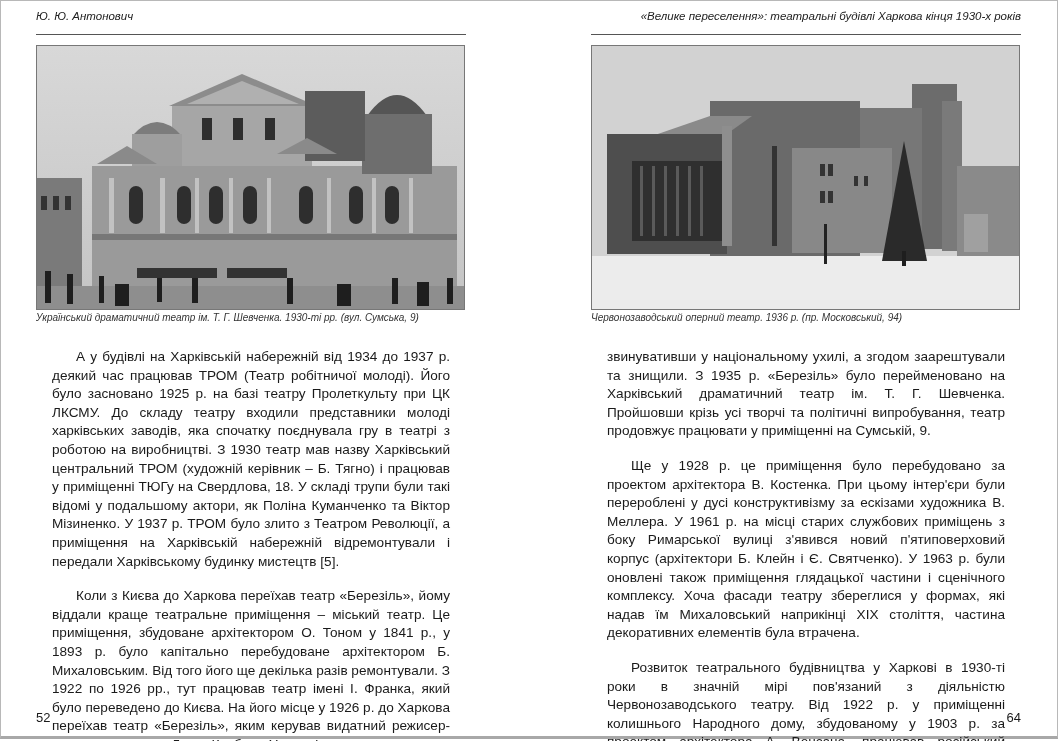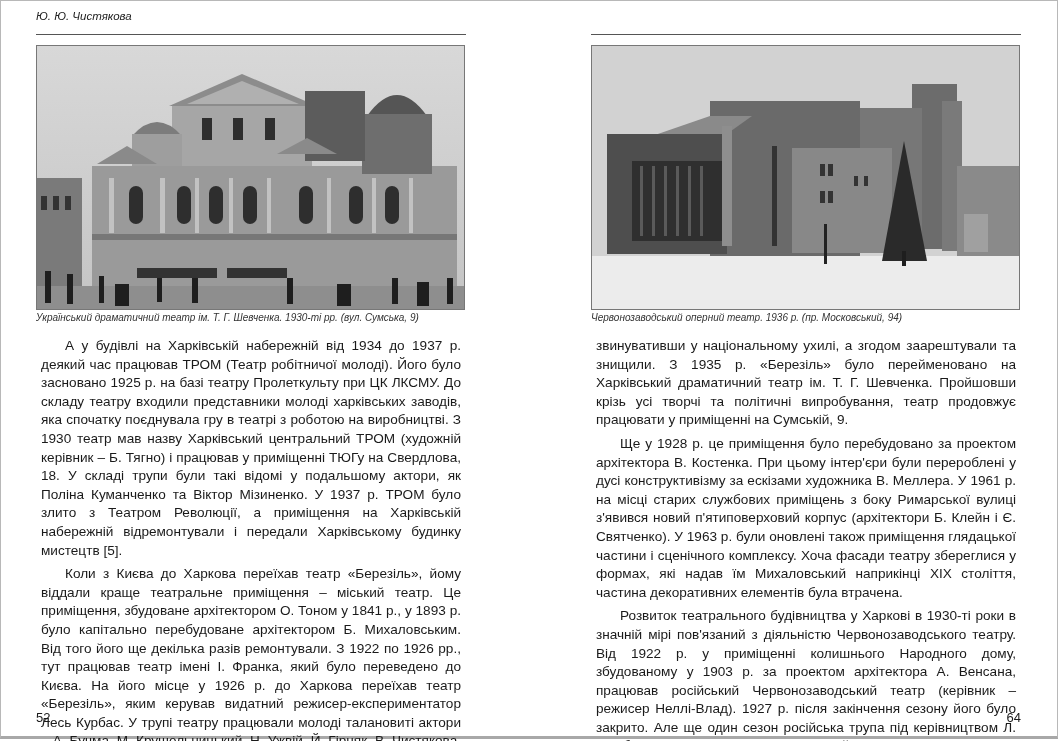--- a/index.html
+++ b/index.html
@@ -9,34 +9,34 @@
   .page { position:absolute; top:0; height:735px; }
   .page.left { left:36px; width:430px; }
   .page.right { left:591px; width:430px; }
   .running-head { position:absolute; top:10px; font-size:11.5px; font-style:italic; color:#222; white-space:nowrap; }
   .page.left .running-head { left:0; }
   .page.right .running-head { right:0; }
   .rule { position:absolute; left:0; width:430px; top:34px; height:0; border-top:1px solid #555; }
   .photo { position:absolute; top:45px; left:0; width:429px; height:265px; border:1px solid #777; box-sizing:border-box; overflow:hidden; }
   .caption { position:absolute; top:312px; left:0; font-size:10px; font-style:italic; color:#333; white-space:nowrap; }
   .body-text { position:absolute; top:332px; left:0; width:430px; font-size:13.6px; line-height:18.6px; text-align:justify; }
-  .body-text p { margin:5px; text-indent:24px; }
+  .body-text p { margin:16px; text-indent:24px; }
   .body-text p.cont { text-indent:0; }
   .folio { position:absolute; top:710px; font-size:13px; }
   .page.left .folio { left:0; }
   .page.right .folio { right:0; }
   svg { display:block; }
 </style>
 </head>
 <body>
 
 <div class="frame"></div>
 
 <div class="page left">
-  <div class="running-head">Ю. Ю. Чистякова</div>
+  <div class="running-head">Ю. Ю. Антонович</div>
   <div class="rule"></div>
 
   <div class="photo">
     <svg width="429" height="265" viewBox="0 0 429 265">
       <defs>
         <linearGradient id="skyL" x1="0" y1="0" x2="0" y2="1">
           <stop offset="0" stop-color="#d8d8d8"></stop>
             <stop offset="1" stop-color="#c4c4c4"></stop>
         </linearGradient>
       </defs>
@@ -109,20 +109,21 @@
 
   <div class="body-text">
     <p>А у будівлі на Харківській набережній від 1934 до 1937 р. деякий час працював ТРОМ (Театр робітничої молоді). Його було засновано 1925 р. на базі театру Пролеткульту при ЦК ЛКСМУ. До складу театру входили представники молоді харківських заводів, яка спочатку поєднувала гру в театрі з роботою на виробництві. З 1930 театр мав назву Харківський центральний ТРОМ (художній керівник – Б. Тягно) і працював у приміщенні ТЮГу на Свердлова, 18. У складі трупи були такі відомі у подальшому актори, як Поліна Куманченко та Віктор Мізиненко. У 1937 р. ТРОМ було злито з Театром Революції, а приміщення на Харківській набережній відремонтували і передали Харківському будинку мистецтв [5].</p>
     <p>Коли з Києва до Харкова переїхав театр «Березіль», йому віддали краще театральне приміщення – міський театр. Це приміщення, збудоване архітектором О. Тоном у 1841 р., у 1893 р. було капітально перебудоване архітектором Б. Михаловським. Від того його ще декілька разів ремонтували. З 1922 по 1926 рр., тут працював театр імені І. Франка, який було переведено до Києва. На його місце у 1926 р. до Харкова переїхав театр «Березіль», яким керував видатний режисер-експериментатор Лесь Курбас. У трупі театру працювали молоді талановиті актори – А. Бучма, М. Крушельницький, Н. Ужвій, Й. Гірняк, В. Чистякова, Л. Сердюк, Д. Антонович, І. Мар'яненко, Ф. Радчук та ін. Серед основних творчих досягнень того періоду – вистави «Народний Малахій» (1928), «Мина Мазайло» (1929), «Маклена Граса» (1933) за творами М. Куліша. Але наприкінці 1933 р. Леся Курбаса звільнили з посади художнього керівника театру,</p>
   </div>
 
   <div class="folio">52</div>
 </div>
 
 <div class="page right">
+  <div class="running-head">«Велике переселення»: театральні будівлі Харкова кінця 1930-х років</div>
   <div class="rule"></div>
 
   <div class="photo">
     <svg width="429" height="265" viewBox="0 0 429 265">
       <rect width="429" height="265" fill="#d2d2d2"></rect>
 
       <rect x="0" y="210" width="429" height="55" fill="#ececec"></rect>
 
       <rect x="320" y="38" width="45" height="165" fill="#6c6c6c"></rect>
       <rect x="350" y="55" width="20" height="150" fill="#7a7a7a"></rect>

